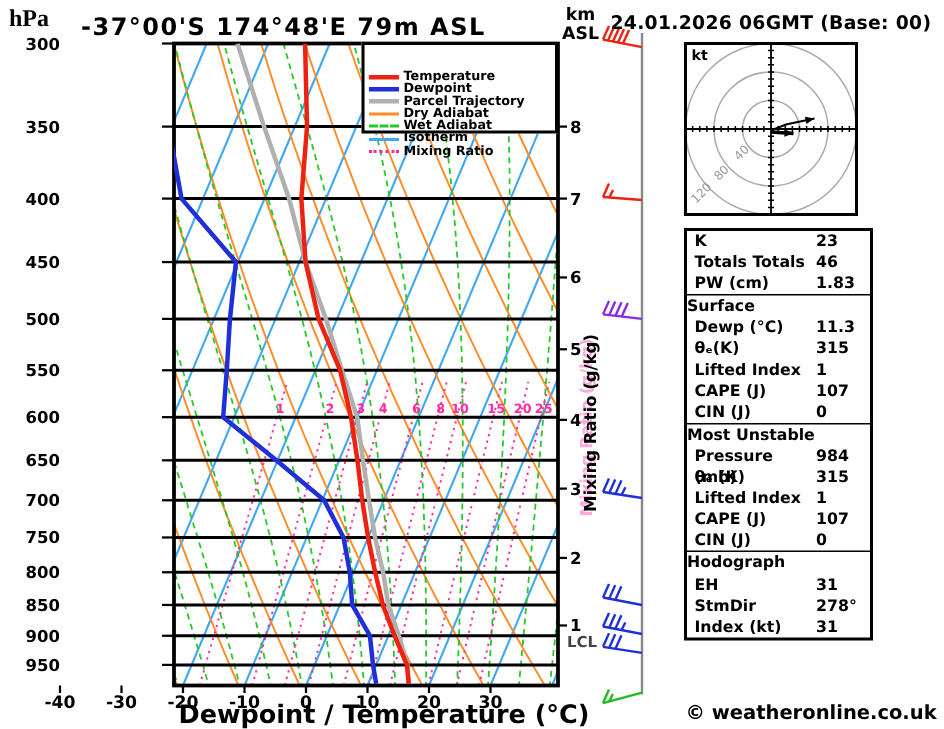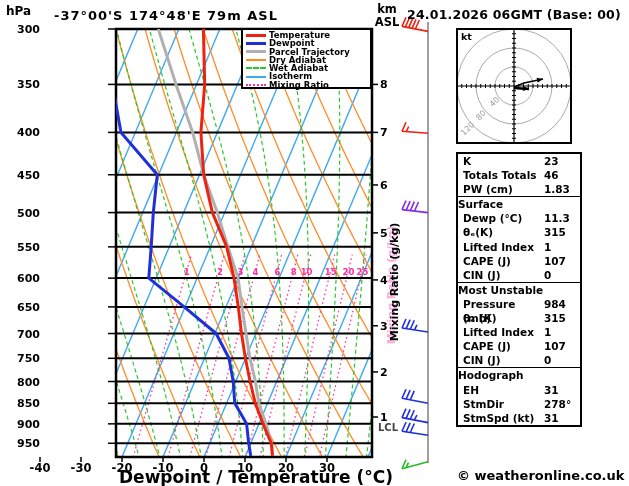--- a/index.html
+++ b/index.html
@@ -1,30 +1,30 @@
 <!DOCTYPE html>
 <html><head>
 <meta charset="utf-8">
 <style>
   html,body{margin:0;padding:0;background:#fff;}
   .page{position:relative;width:629px;height:486px;background:#fff;overflow:hidden;
         font-family:"DejaVu Sans",sans-serif;color:#000;}
   .t{position:absolute;font-weight:bold;white-space:nowrap;}
-  .hpa{left:6px;top:4px;font-size:12px;}
-  .title{left:54px;top:8px;font-size:13px;letter-spacing:1px;text-align:center;}
+  .hpa{left:6px;top:4px;font-size:16px;font-family:Liberation Serif, serif;}
+  .title{left:54px;top:8px;font-size:16px;letter-spacing:1px;text-align:center;}
   .kmasl{left:371px;top:3px;width:32px;text-align:center;font-size:11.5px;line-height:13px;}
   .date{left:407px;top:7px;font-size:12.5px;letter-spacing:0.2px;}
   .xlabel{left:116px;top:467px;width:280px;text-align:center;font-size:17px;}
   .credit{left:457px;top:468px;font-size:13px;}
   .mixlabel{font-size:11px;transform:translate(-50%,-50%) rotate(-90deg);white-space:nowrap;}
   .mix-ghost{left:391px;top:285px;color:#ffa8dc;}
   .mix-main{left:394px;top:282px;color:#000;}
   #plot-svg{position:absolute;left:0;top:0;}
   #legend{position:absolute;left:241px;top:28px;width:131px;height:61px;background:#fff;
-          border:2px solid #000;box-sizing:border-box;padding:1px 0 0 3px;}
+          border:2px solid #000;box-sizing:border-box;padding:17px 0 0 3px;}
   .leg-row{display:flex;align-items:center;height:8.3px;}
   .leg-sample{width:20px;margin-right:3px;flex:none;}
   .leg-label{font-size:8.5px;font-weight:bold;line-height:8.3px;}
   #table{position:absolute;left:456px;top:152px;width:126px;border:2px solid #000;
          box-sizing:border-box;background:#fff;font-size:10.5px;font-weight:bold;}
   .tbl-section{border-top:1.5px solid #000;}
   .tbl-section:first-child{border-top:none;}
   .tbl-row{display:grid;grid-template-columns:1fr 36px;padding-left:5px;height:14.1px;
            line-height:14.3px;}
   .tbl-head{height:14.1px;line-height:14.6px;}
@@ -440,19 +440,19 @@
         <div class="tbl-head">Hodograph</div>
         <div class="tbl-row">
           <span>EH</span>
           <span>31</span>
         </div>
         <div class="tbl-row">
           <span>StmDir</span>
           <span>278°</span>
         </div>
         <div class="tbl-row">
-          <span>StmSpd (kt)</span>
+          <span>Index (kt)</span>
           <span>31</span>
         </div>
       </div>
     </div>
   <div class="t credit">© weatheronline.co.uk</div>
 </div>
 
 </body></html>

